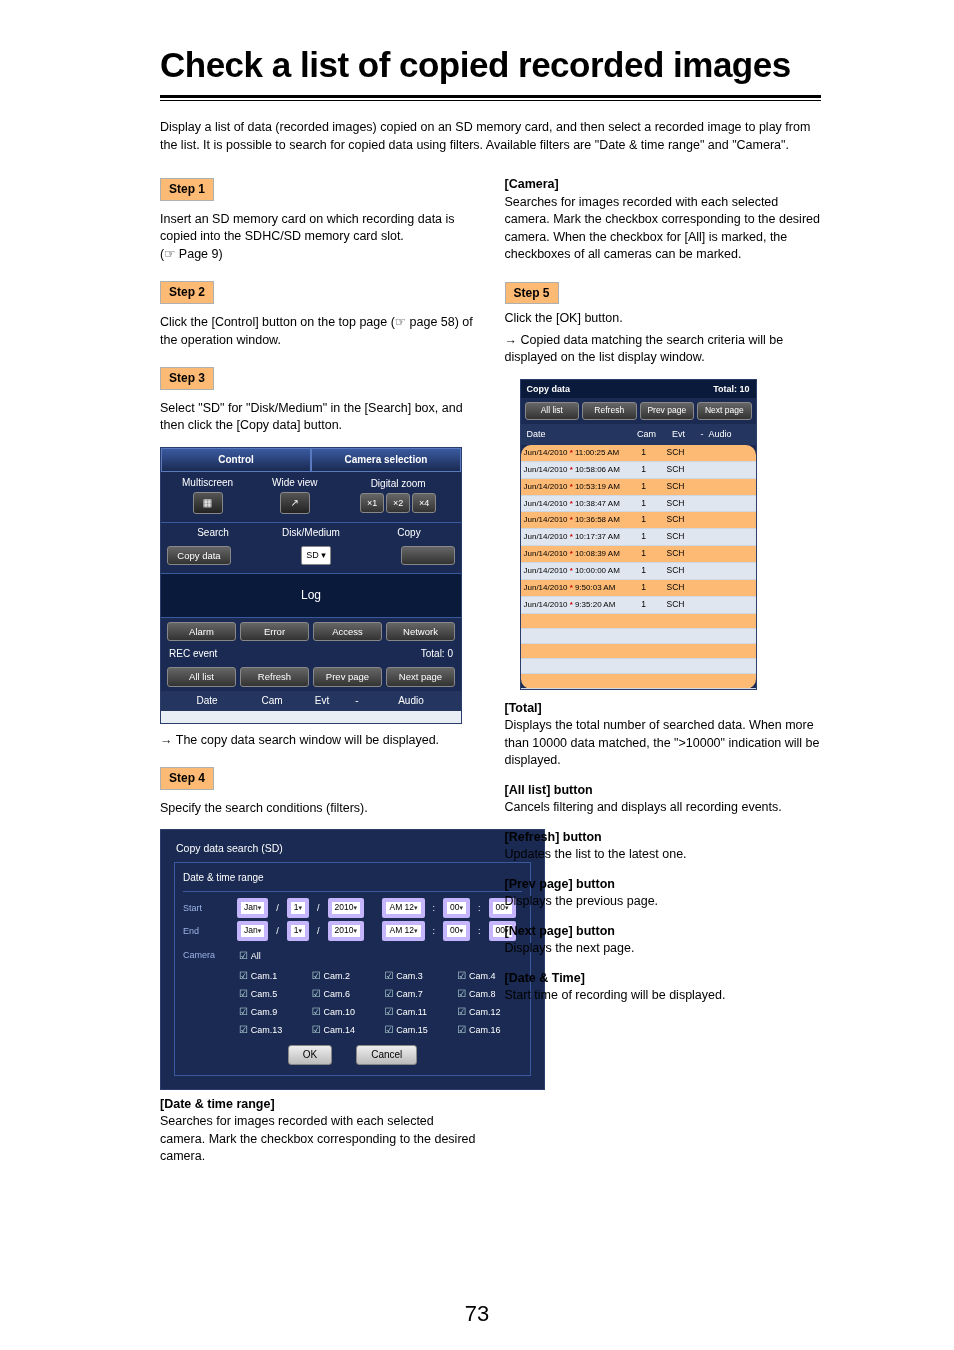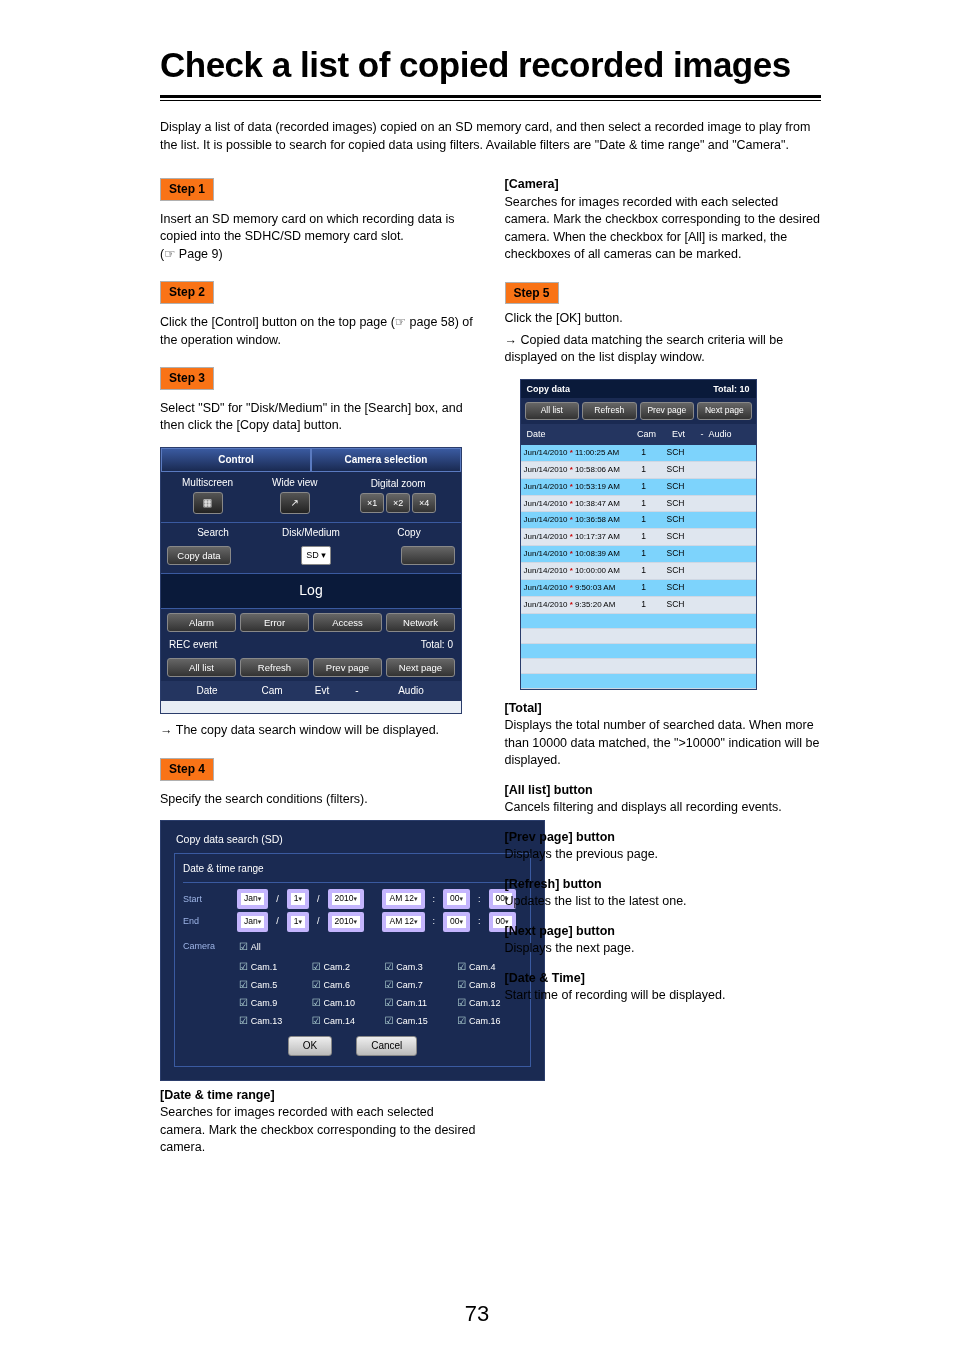--- a/index.html
+++ b/index.html
@@ -3,39 +3,39 @@
 <meta charset="utf-8">
 <style>
   body { margin:0; font-family:Arial,Helvetica,sans-serif; color:#000; font-size:12.5px; line-height:1.4; }
   .page { width:804px; min-height:1350px; margin:0 auto; background:#fff; padding:40px 58px 30px 85px; box-sizing:border-box; position:relative;}
   h1.title { font-family:"Arial Black",Arial,sans-serif; font-weight:900; font-size:35px; margin:0 0 6px 0; letter-spacing:-0.5px;}
   .rule-thick{border:none;border-top:3px solid #000;margin:0;}
   .rule-thin{border:none;border-top:1px solid #000;margin:2px 0 18px 0;}
   .intro{margin:10px 0 18px 0;}
   .columns{display:flex;gap:28px;}
   .col{flex:1;min-width:0;}
-  .step-label{display:inline-block;background:#f97316;border:1px solid #b0b0b0;padding:2px 8px;font-weight:bold;font-size:12px;margin:6px 0;}
+  .step-label{display:inline-block;background:#fdba74;border:1px solid #b0b0b0;padding:2px 8px;font-weight:bold;font-size:12px;margin:6px 0;}
   .para{margin:4px 0 12px 0;}
   .arrow-line{margin:8px 0 12px 0;}
   .arrow-line::before{content:"→ ";}
   .bold-label{font-weight:bold;}
   .pagenum{position:absolute;bottom:20px;left:0;right:0;text-align:center;font-size:22px;}
   
   .ctrl-panel{width:300px;border:1px solid #2b3d6b;background:#1a2a52;color:#fff;font-size:10px;margin:6px 0;}
   .ctrl-hdr{display:flex;}
   .ctrl-hdr div{flex:1;text-align:center;padding:4px 0;background:linear-gradient(#3a5aa0,#1a2a52);font-weight:bold;border:1px solid #5a7ac0;}
   .ctrl-row{display:flex;padding:3px 6px;gap:6px;align-items:center;}
   .ctrl-row.tall{padding:4px 6px 8px 6px;}
   .lbl{flex:1;text-align:center;font-size:10px;}
   .icobox{width:28px;height:20px;border:1px solid #888;background:linear-gradient(#555,#222);border-radius:3px;display:flex;align-items:center;justify-content:center;font-size:10px;}
   .zbtn{width:22px;height:18px;border:1px solid #888;background:linear-gradient(#666,#333);border-radius:3px;display:flex;align-items:center;justify-content:center;font-size:9px;}
   .zcluster{display:flex;gap:2px;}
   .btn{padding:2px 6px;border:1px solid #888;background:linear-gradient(#666,#333);border-radius:3px;font-size:9.5px;min-width:50px;text-align:center;}
   .sel{padding:2px 4px;border:1px solid #888;background:#fff;color:#000;border-radius:2px;font-size:9px;}
-  .sect-bar{background:#0a1a3a;text-align:center;padding:7px 0;border-top:1px solid #3a5aa0;border-bottom:1px solid #3a5aa0;font-size:14px;}
+  .sect-bar{background:#0a1a3a;text-align:center;padding:13px 0;border-top:1px solid #3a5aa0;border-bottom:1px solid #3a5aa0;font-size:12px;}
   .recbar{display:flex;justify-content:space-between;padding:2px 8px;background:#1a2a52;font-size:10px;}
   .log-btns{display:flex;gap:4px;padding:4px 6px;}
   .log-btns .btn{flex:1;min-width:0;}
   .colhdr{display:flex;background:#243560;font-size:10px;padding:3px 6px;}
   .colhdr div{text-align:center;}
   
   .cds{width:365px;border:1px solid #2b3d6b;background:#1a2a52;color:#fff;font-size:10px;margin:6px 0;padding:9px;}
   .cds-title{padding:2px 6px;font-size:10.5px;}
   .cds-inner{border:1px solid #3a5aa0;margin:4px;padding:6px 8px 10px 8px;}
   .dtr-title{padding:2px 0 6px 0;border-bottom:1px solid #3a5aa0;margin-bottom:6px;}
@@ -52,21 +52,21 @@
   .cdl-hdr{display:flex;justify-content:space-between;padding:3px 6px;background:#0a1a3a;font-weight:bold;}
   .cdl-btns{display:flex;gap:3px;padding:4px 4px;}
   .cdl-btns .btn{flex:1;min-width:0;font-size:8.5px;padding:2px 2px;}
   .cdl-colhdr{display:flex;background:#243560;padding:2px 3px;font-size:9px;}
   .cdl-colhdr div,.cdl-row div{box-sizing:border-box;padding:2px 3px;}
   .c-date{width:110px;}
   .c-cam{width:26px;text-align:center;}
   .c-evt{width:38px;text-align:center;}
   .c-sep{width:8px;text-align:center;}
   .c-aud{flex:1;}
-  .cdl-body{background:#7dd3fc;color:#000;}
+  .cdl-body{background:#fdba74;color:#000;border-radius:10px;}
   .cdl-row{display:flex;border-bottom:1px solid #cfd7e3;font-size:8.5px;}
   .cdl-row:nth-child(even){background:#dfe6ef;}
   .cdl-row .c-date{font-size:8px;}
   .cdl-row .ast{color:#c00;font-weight:bold;padding-right:2px;}
   .cdl-empty{height:14px;}
   .cam-lbl{width:48px;color:#9db4e6;}
 </style>
 </head>
 <body>
 
@@ -358,28 +358,28 @@
 
       <div class="para">
         <div class="bold-label">[Total]</div>
         <div>Displays the total number of searched data. When more than 10000 data matched, the "&gt;10000" indication will be displayed.</div>
       </div>
       <div class="para">
         <div class="bold-label">[All list] button</div>
         <div>Cancels filtering and displays all recording events.</div>
       </div>
       <div class="para">
+        <div class="bold-label">[Refresh] button</div>
+        <div>Updates the list to the latest one.</div>
+      </div>
+      <div class="para">
         <div class="bold-label">[Prev page] button</div>
         <div>Displays the previous page.</div>
       </div>
       <div class="para">
-        <div class="bold-label">[Refresh] button</div>
-        <div>Updates the list to the latest one.</div>
-      </div>
-      <div class="para">
         <div class="bold-label">[Next page] button</div>
         <div>Displays the next page.</div>
       </div>
       <div class="para">
         <div class="bold-label">[Date &amp; Time]</div>
         <div>Start time of recording will be displayed.</div>
       </div>
     </div>
   </div>
 

